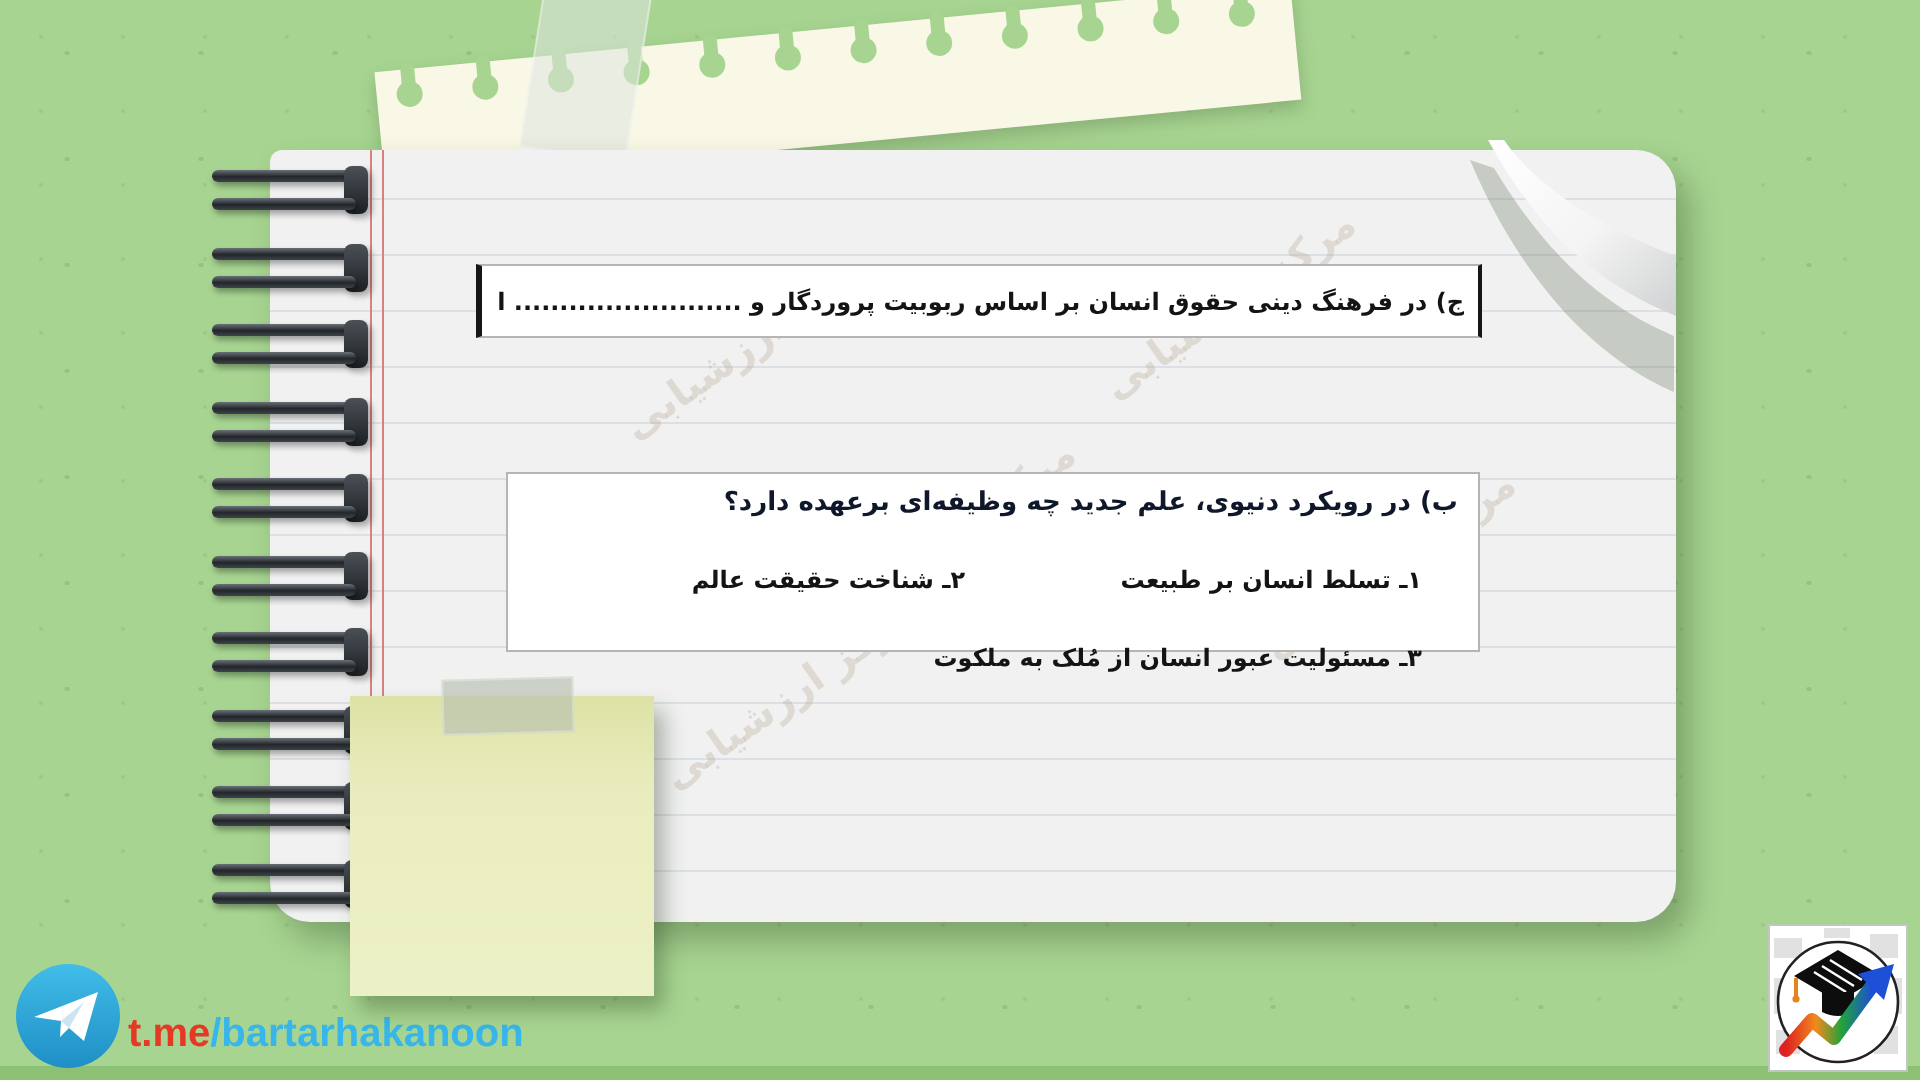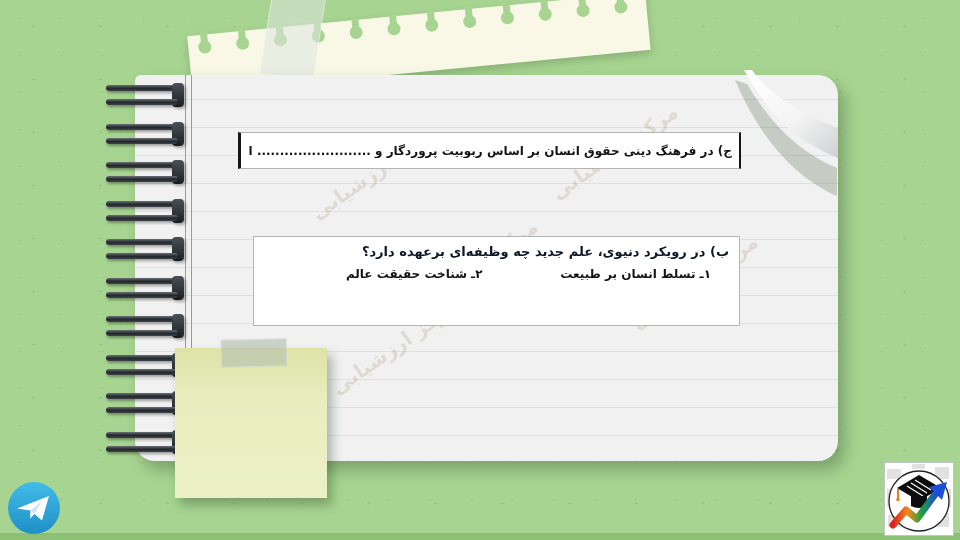--- a/index.html
+++ b/index.html
@@ -46,21 +46,21 @@
     border:1px solid #b5b5b5;border-left:3px solid #161616;border-right:2px solid #161616;
     display:flex;align-items:center;padding:0 7px;box-sizing:border-box;}
   .qbox1 .qtext{width:100%;direction:rtl;text-align:right;font-weight:700;font-size:12px;color:#141414;white-space:nowrap;overflow:hidden;}
   .green-answer{position:absolute;z-index:3;direction:rtl;text-align:left;font-weight:700;color:#1ea24c;}
   .ans1{left:400px;top:176px;width:342px;font-size:16px;}
   .ans2{left:400px;top:329px;width:342px;font-size:15px;}
   .qbox2{position:absolute;left:253px;top:236px;width:487px;height:90px;background:#fff;z-index:3;
     border:1px solid #b5b5b5;box-sizing:border-box;padding:7px 10px;}
   .qbox2 .qtext{direction:rtl;text-align:right;font-weight:700;font-size:13px;color:#0f172a;white-space:nowrap;}
   .opts{display:grid;grid-template-columns:53% 47%;direction:rtl;margin-top:8px;row-gap:9px;}
-  .opt{direction:rtl;text-align:right;font-weight:700;font-size:12px;color:#141414;padding-left:4px;white-space:nowrap;}
+  .opt{direction:rtl;text-align:right;font-weight:700;font-size:12px;color:#141414;padding-left:4px;white-space:nowrap;margin-top:16px;}
   .opts .opt:nth-child(odd){padding-right:18px;}
 
   
   .sticky{position:absolute;left:175px;top:348px;width:152px;height:150px;z-index:6;
     background:linear-gradient(180deg,#dde2a6 0%,#e9edbe 32%,#ecf0c6 100%);
     box-shadow:5px 7px 10px rgba(40,60,30,.35);}
   .sticky .note-text{margin-top:28px;direction:rtl;text-align:center;font-weight:700;font-size:14px;color:#111;}
   .sticky .tape{position:absolute;left:46px;top:-9px;width:64px;height:26px;background:rgba(185,192,176,.65);
     border:1px solid rgba(255,255,255,.3);transform:rotate(-1.5deg);}
 
@@ -149,38 +149,42 @@
 
   <div class="qbox1">
     <div class="qtext" dir="rtl">ج) در فرهنگ دینی حقوق انسان بر اساس ربوبیت پروردگار و ......................... انسان شکل می‌گیرد.</div>
   </div>
 
   <div class="qbox2">
     <div class="qtext" dir="rtl">ب) در رویکرد دنیوی، علم جدید چه وظیفه‌ای برعهده دارد؟</div>
     <div class="opts">
       <div class="opt" dir="rtl">۱ـ تسلط انسان بر  طبیعت</div>
       <div class="opt" dir="rtl">۲ـ شناخت حقیقت عالم</div>
+      <div class="opt" dir="rtl">۳ـ مسئولیت عبور انسان از مُلک به ملکوت</div>
     </div>
   </div>
 
   <div class="sticky">
     <div class="tape"></div>
   </div>
 
   <svg class="tg-icon" viewBox="0 0 52 52">
     <defs>
       <linearGradient id="tg" x1="0" y1="0" x2="0" y2="1">
         <stop offset="0" stop-color="#41bce8"></stop>
           <stop offset="1" stop-color="#1f8fc6"></stop>
       </linearGradient>
     </defs>
     <circle cx="26" cy="26" r="26" fill="url(#tg)"></circle>
     <polygon points="9,26.5 41,14 34,38.5 26.5,32 22,36.5 22.5,28.5" fill="#ffffff"></polygon>
     <polygon points="22.5,28.5 34,19 26.5,32" fill="#cfe4f2"></polygon>
   </svg>
+  <div class="channel-link">
+    <span class="red">t.me</span><span class="blue">/bartarhakanoon</span>
+  </div>
 
   <div class="logo-box">
     <svg width="68" height="72" viewBox="0 0 68 72">
       <defs>
         <linearGradient id="ag" x1="0" y1="0" x2="1" y2="0">
           <stop offset="0" stop-color="#dd2121"></stop>
             <stop offset=".35" stop-color="#f08a1d"></stop>
           <stop offset=".65" stop-color="#1fa33a"></stop>
             <stop offset="1" stop-color="#1d4fd7"></stop>
         </linearGradient>

